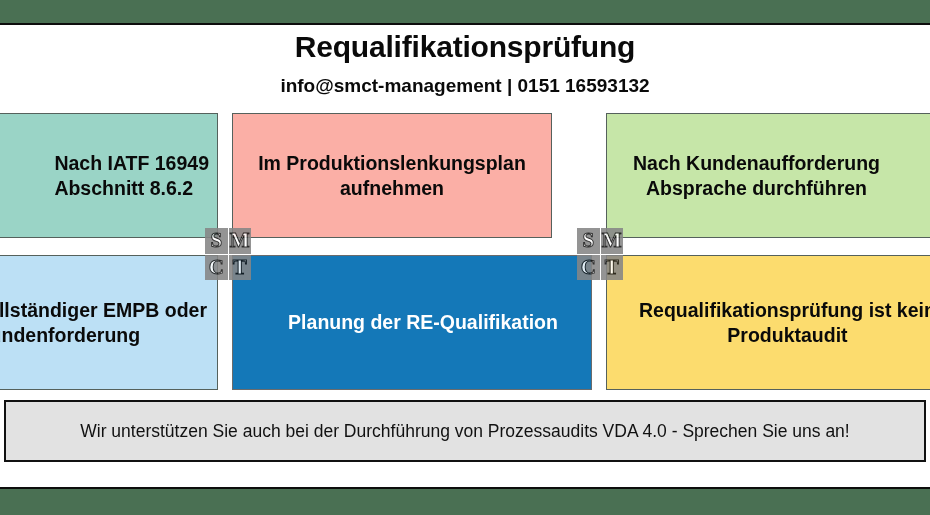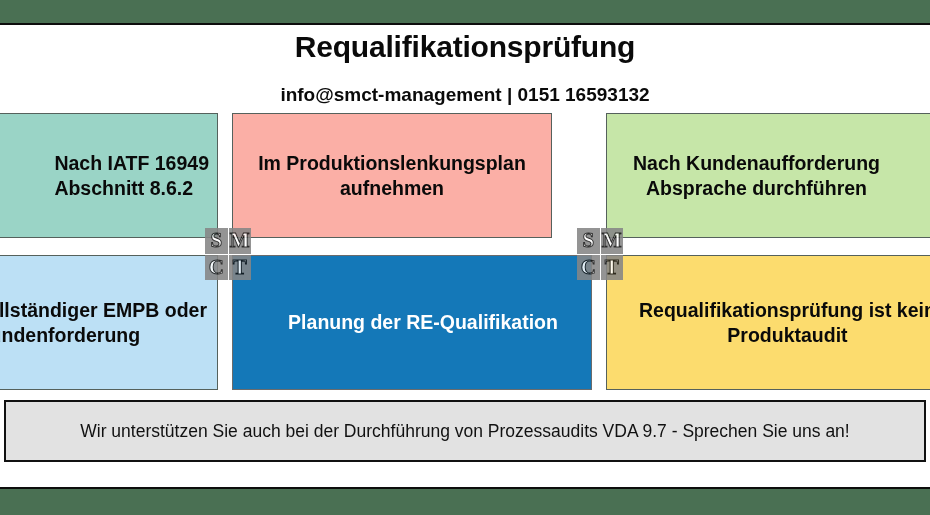--- a/index.html
+++ b/index.html
@@ -53,21 +53,21 @@
     margin: 0;
     padding-top: 4px;
     font-size: 30px;
     font-weight: bold;
     color: #0a0a0a;
     letter-spacing: -0.2px;
     line-height: 1.22;
     white-space: nowrap;
   }
   .subtitle {
-    margin: 17px;
+    margin: 8px;
     padding-top: 1px;
     font-size: 19px;
     font-weight: bold;
     color: #0a0a0a;
     line-height: 1.2;
     white-space: nowrap;
   }
 
   
   .box {
@@ -223,18 +223,18 @@
   </div>
 
   <div class="logo logo-2">
     <div class="cell">S</div>
     <div class="cell">M</div>
     <div class="cell">C</div>
     <div class="cell">T</div>
   </div>
 
   <div class="note">
-    <span>Wir unterstützen Sie auch bei der Durchführung von Prozessaudits VDA 9.7 - Sprechen Sie uns an!</span>
+    <span>Wir unterstützen Sie auch bei der Durchführung von Prozessaudits VDA 4.0 - Sprechen Sie uns an!</span>
   </div>
 
   <div class="band band-bottom"></div>
 
 </div>
 
 </body></html>

